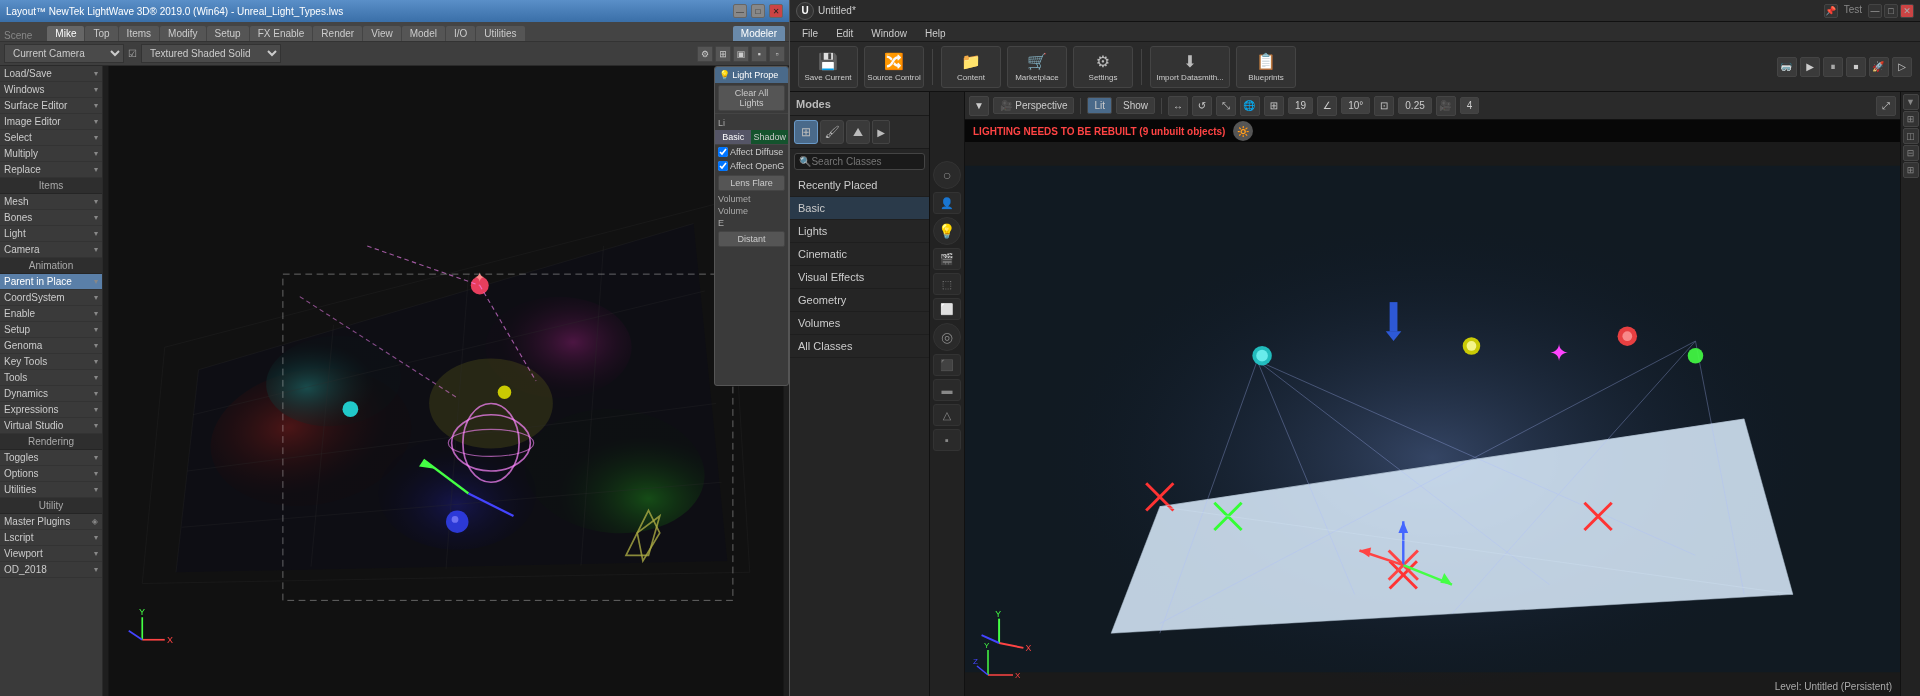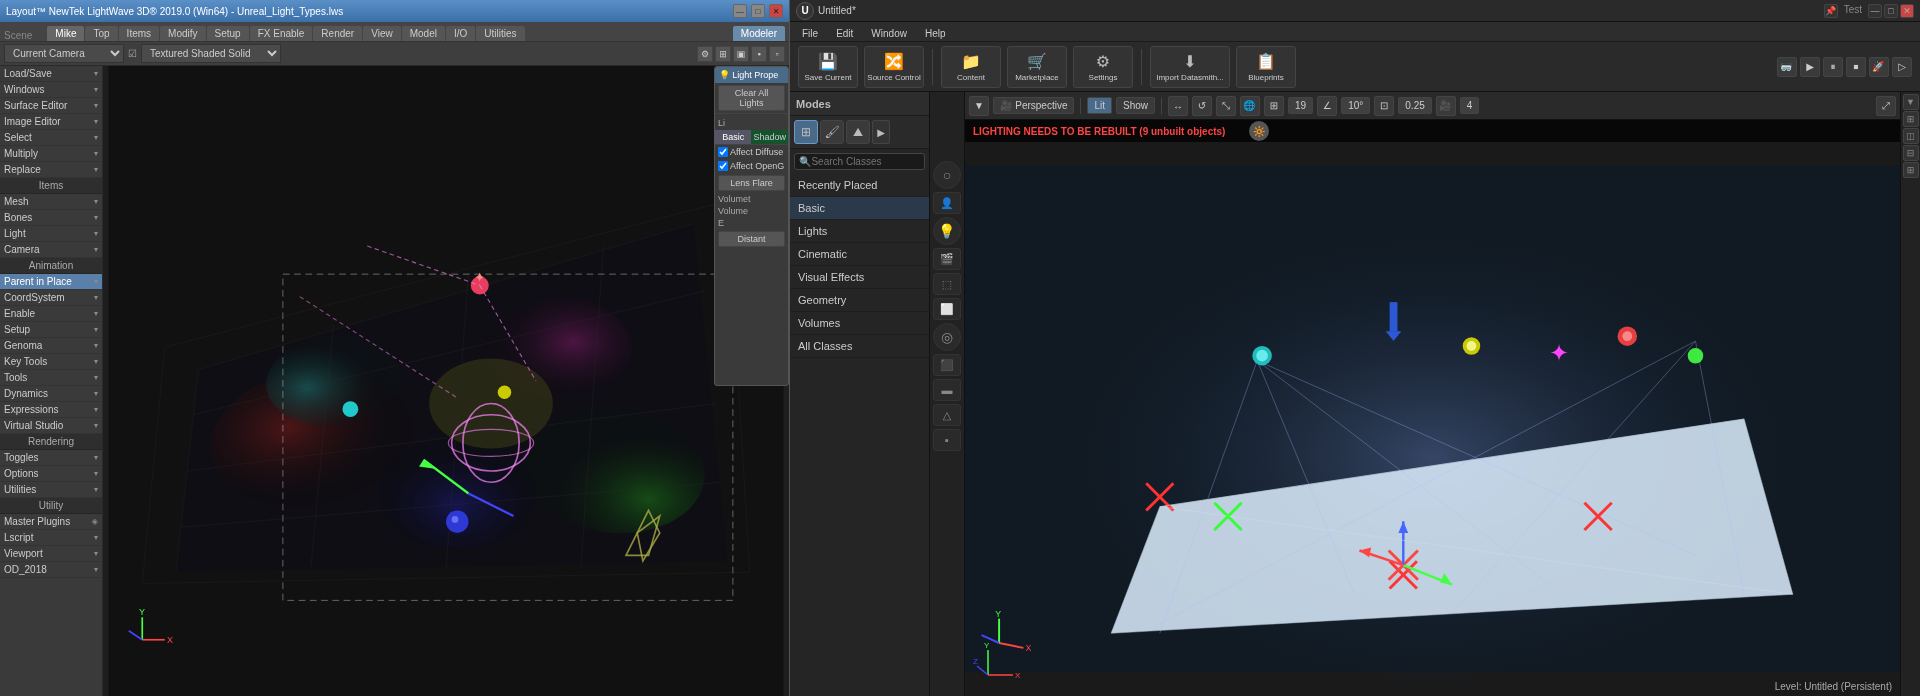--- a/index.html
+++ b/index.html
@@ -488,21 +488,21 @@
       border-radius: 2px;
     }
 
     
     .ue-warning-banner {
       height: 22px;
       background: rgba(0,0,0,0.7);
       display: flex;
       align-items: center;
       padding: 0 8px;
-      gap: 24px;
+      gap: 8px;
       position: relative;
       z-index: 5;
     }
     .ue-warning-text {
       color: #ff4444;
       font-size: 10px;
       font-weight: bold;
     }
     .ue-warning-icon {
       width: 20px; height: 20px;

